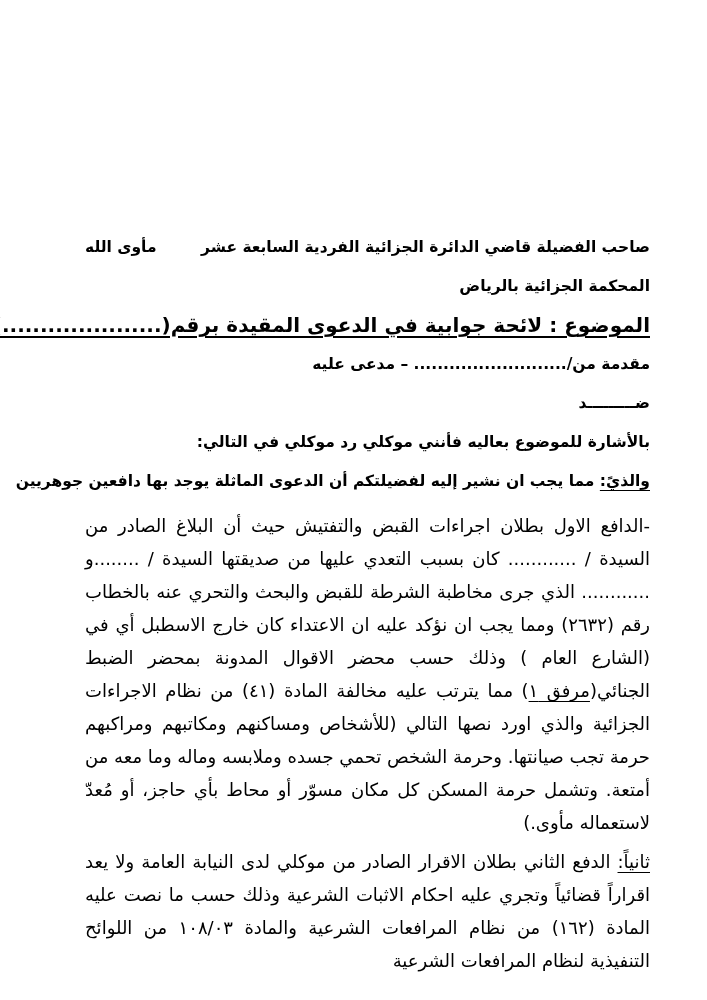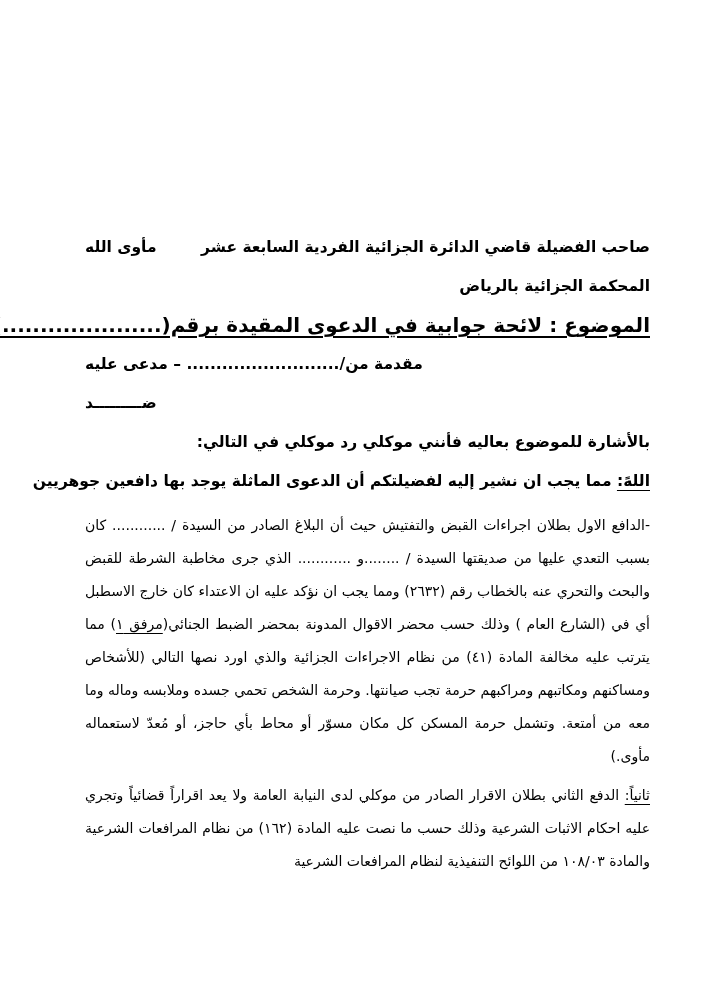--- a/index.html
+++ b/index.html
@@ -24,26 +24,26 @@
     line-height: 39px;
     font-size: 15.5px;
     font-weight: bold;
     white-space: nowrap;
   }
   .flexline {
     display: flex;
     justify-content: space-between;
     align-items: baseline;
   }
-  .center { text-align: left; white-space: normal; }
+  .center { text-align: right; white-space: normal; }
   .u { text-decoration: underline; text-underline-offset: 4px; }
   .subject { font-size: 20px; }
   .para {
     margin: 8px 0 0 0;
-    font-size: 14px;
+    font-size: 18px;
     font-weight: normal;
     line-height: 33px;
     text-align: justify;
   }
   .para2 { margin-top: 6px; }
 </style>
 </head>
 <body>
 
 <div class="page">
@@ -59,20 +59,20 @@
 
     <div class="hline subject u">الموضوع : لائحة جوابية في الدعوى المقيدة برقم(.....................) وتاريخ٢٠٢٢/٠٢/٠٨م</div>
 
     <div class="hline center">مقدمة من/.......................... – مدعى عليه</div>
 
     <div class="hline center">ضـــــــــد</div>
 
 
     <div class="hline">بالأشارة للموضوع بعاليه فأنني موكلي رد موكلي في التالي:</div>
 
-    <div class="hline"><span class="u">اللهً:</span><span> مما يجب ان نشير إليه لفضيلتكم أن الدعوى الماثلة يوجد بها دافعين جوهريين</span></div>
+    <div class="hline"><span class="u">والذيً:</span><span> مما يجب ان نشير إليه لفضيلتكم أن الدعوى الماثلة يوجد بها دافعين جوهريين</span></div>
 
     <p class="para"><span>-الدافع الاول بطلان اجراءات القبض والتفتيش حيث أن البلاغ الصادر من السيدة / ............ كان بسبب التعدي عليها من صديقتها السيدة / ........و ............ الذي جرى مخاطبة الشرطة للقبض والبحث والتحري عنه بالخطاب رقم (٢٦٣٢) ومما يجب ان نؤكد عليه ان الاعتداء كان خارج الاسطبل أي في (الشارع العام ) وذلك حسب محضر الاقوال المدونة بمحضر الضبط الجنائي(</span><span class="u">مرفق ١</span><span>) مما يترتب عليه مخالفة المادة (٤١) من نظام الاجراءات الجزائية والذي اورد نصها التالي (للأشخاص ومساكنهم ومكاتبهم ومراكبهم حرمة تجب صيانتها. وحرمة الشخص تحمي جسده وملابسه وماله وما معه من أمتعة. وتشمل حرمة المسكن كل مكان مسوّر أو محاط بأي حاجز، أو مُعدّ لاستعماله مأوى.)</span></p>
 
     <p class="para para2"><span class="u">ثانياً:</span><span> الدفع الثاني بطلان الاقرار الصادر من موكلي لدى النيابة العامة ولا يعد اقراراً قضائياً وتجري عليه احكام الاثبات الشرعية وذلك حسب ما نصت عليه المادة (١٦٢) من نظام المرافعات الشرعية والمادة ١٠٨/٠٣ من اللوائح التنفيذية لنظام المرافعات الشرعية</span></p>
 
   </div>
 </div>
 
 </body></html>

